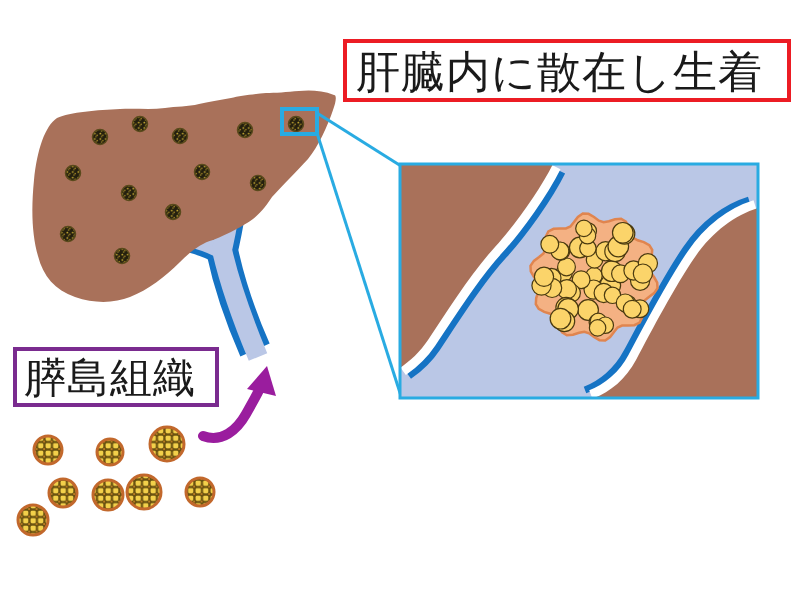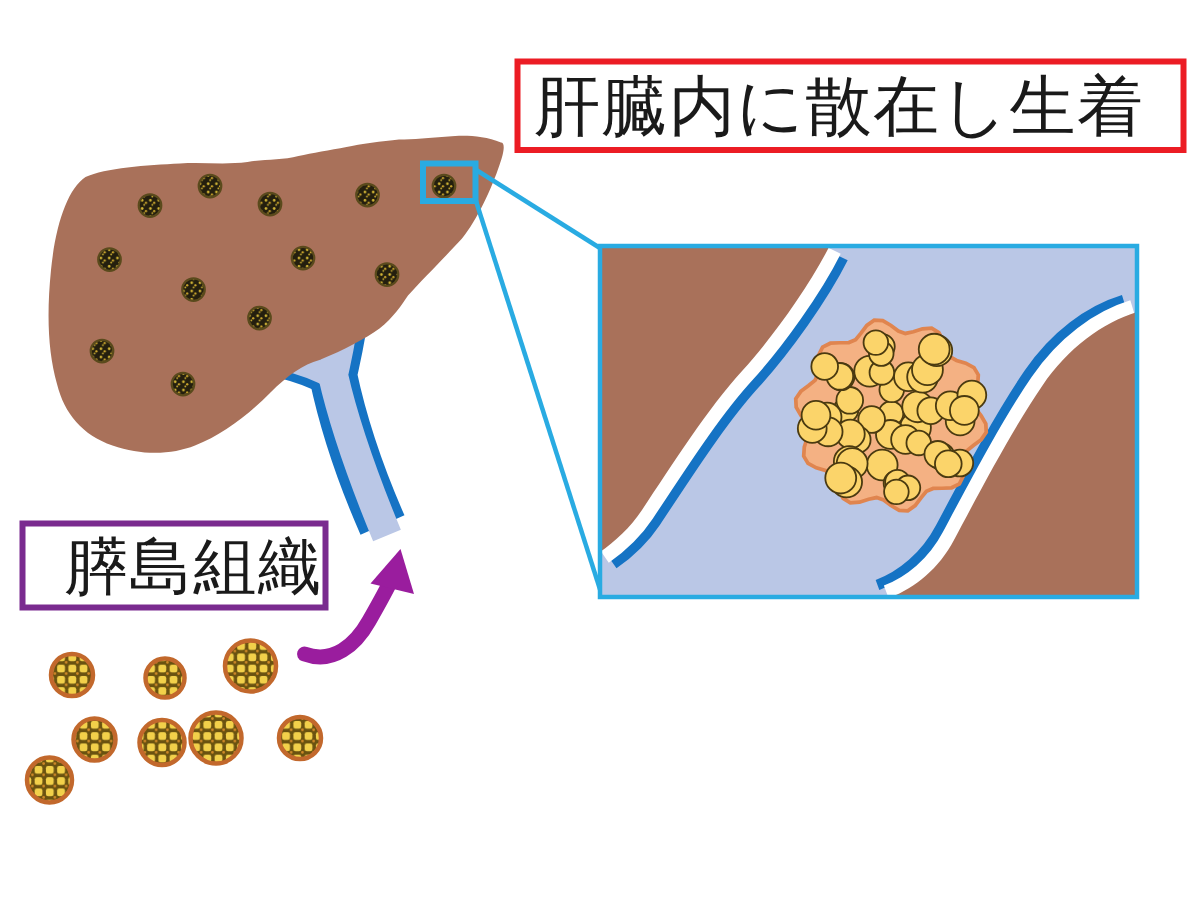--- a/index.html
+++ b/index.html
@@ -35,21 +35,21 @@
     white-space:nowrap;overflow:visible;
   }
   .label-red{
     left:343px;top:39px;width:431px;height:55px;
     border:4px solid var(--c-label_red_border);
     font-size:44px;line-height:57px;padding-left:9px;letter-spacing:1px;
   }
   .label-purple{
     left:13px;top:347px;width:191px;height:52px;
     border:4px solid var(--c-label_purple_border);
-    font-size:42px;line-height:54px;padding-left:7px;letter-spacing:1px;text-align:right;
+    font-size:42px;line-height:54px;padding-left:7px;letter-spacing:1px;
   }
   .caption{
     position:absolute;left:145px;top:527px;color:var(--c-text);
     font-size:40px;line-height:56px;letter-spacing:2px;white-space:nowrap;
   }
 </style>
 </head>
 <body>
 
 <div class="stage">

